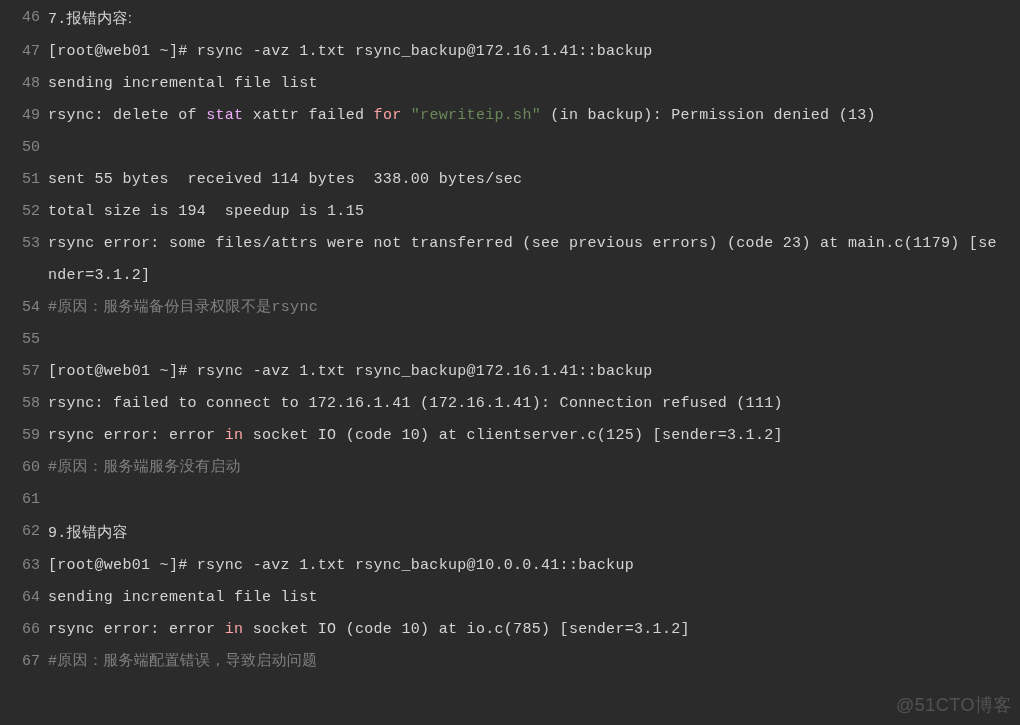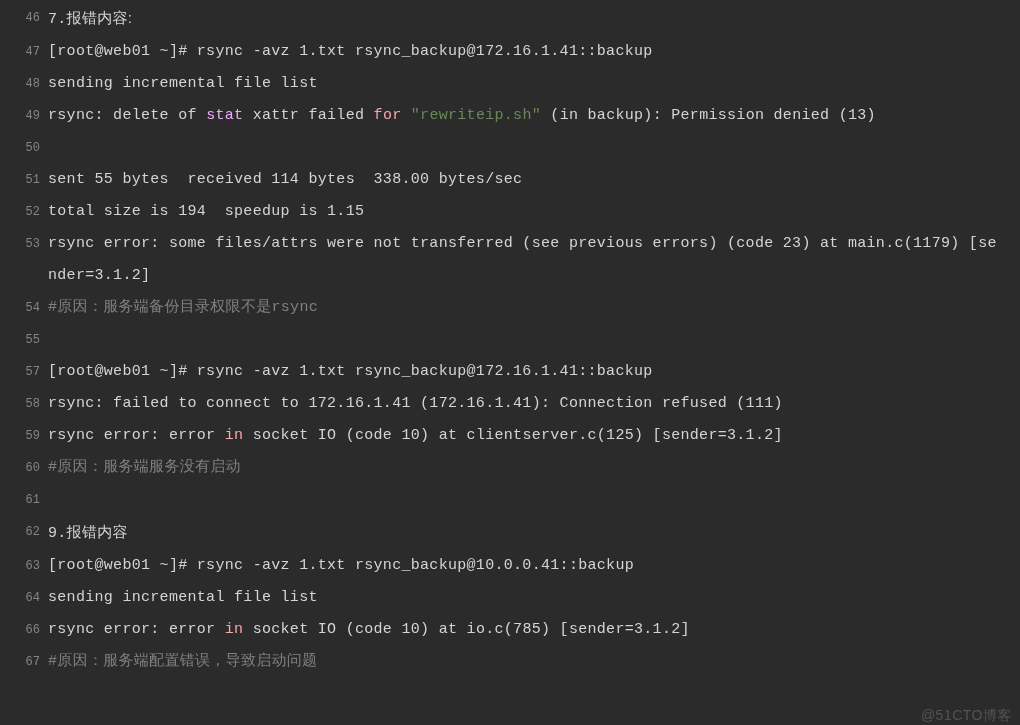--- a/index.html
+++ b/index.html
@@ -24,42 +24,42 @@
     min-height: 32px;
     line-height: 32px;
   }
   .gutter {
     width: 40px;
     text-align: right;
     color: #858585;
     padding-right: 8px;
     flex-shrink: 0;
     user-select: none;
-    font-size: 12px;
+    font-size: 15px;
   }
   .code {
     flex: 1;
     color: #d4d4d4;
     white-space: pre-wrap;
     word-break: break-all;
     padding-right: 21px;
     letter-spacing: 0.3px;
   }
   .t-func   { color: #f0abfc; }   
   .t-kw     { color: #fca5a5; }   
   .t-str    { color: #6a8759; }   
   .t-cmt    { color: #808080; }   
   .t-cmt-cn { font-family: Liberation Mono, monospace; }
   .cn       { font-family: "Microsoft YaHei", "PingFang SC", sans-serif; }
   .watermark {
     position: absolute;
     right: 8px;
-    bottom: 0;
+    bottom: 8px;
     color: rgba(200,200,200,0.25);
-    font-size: 14px;
+    font-size: 18px;
     font-family: "Microsoft YaHei", sans-serif;
     letter-spacing: 0.5px;
   }
 </style>
 </head>
 <body>
 
 <div class="editor" id="editor-root">
     <div class="row">
       <div class="gutter">46</div>

